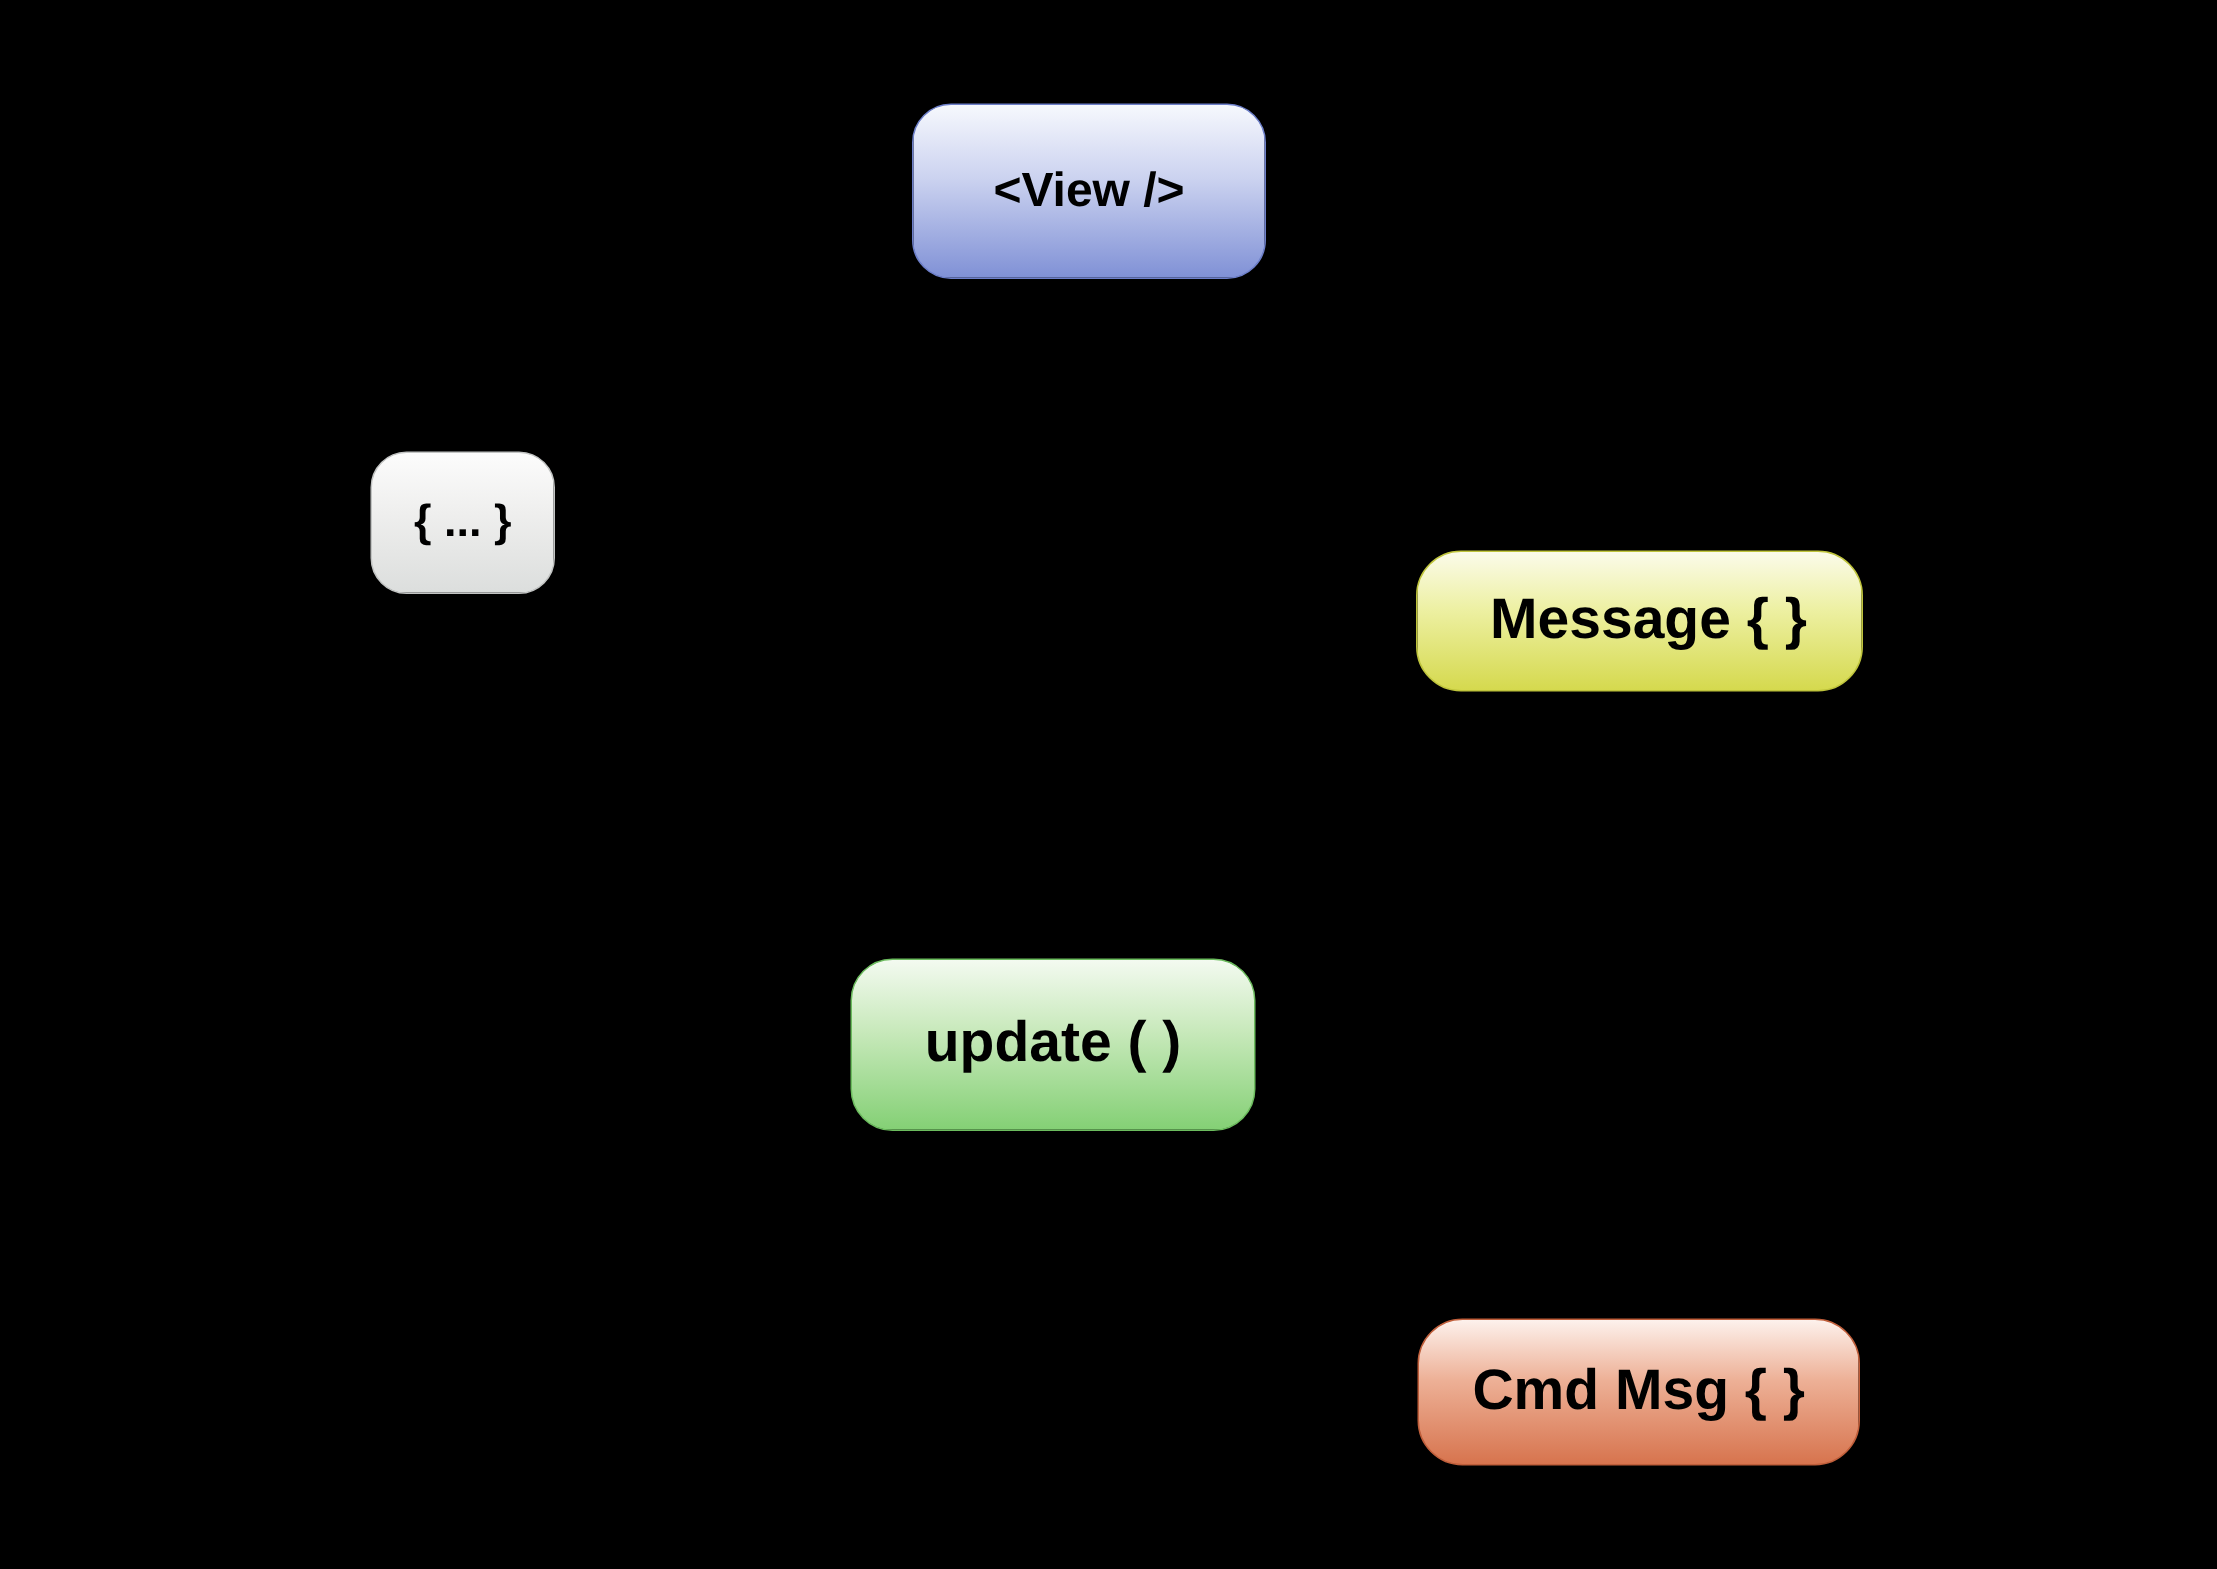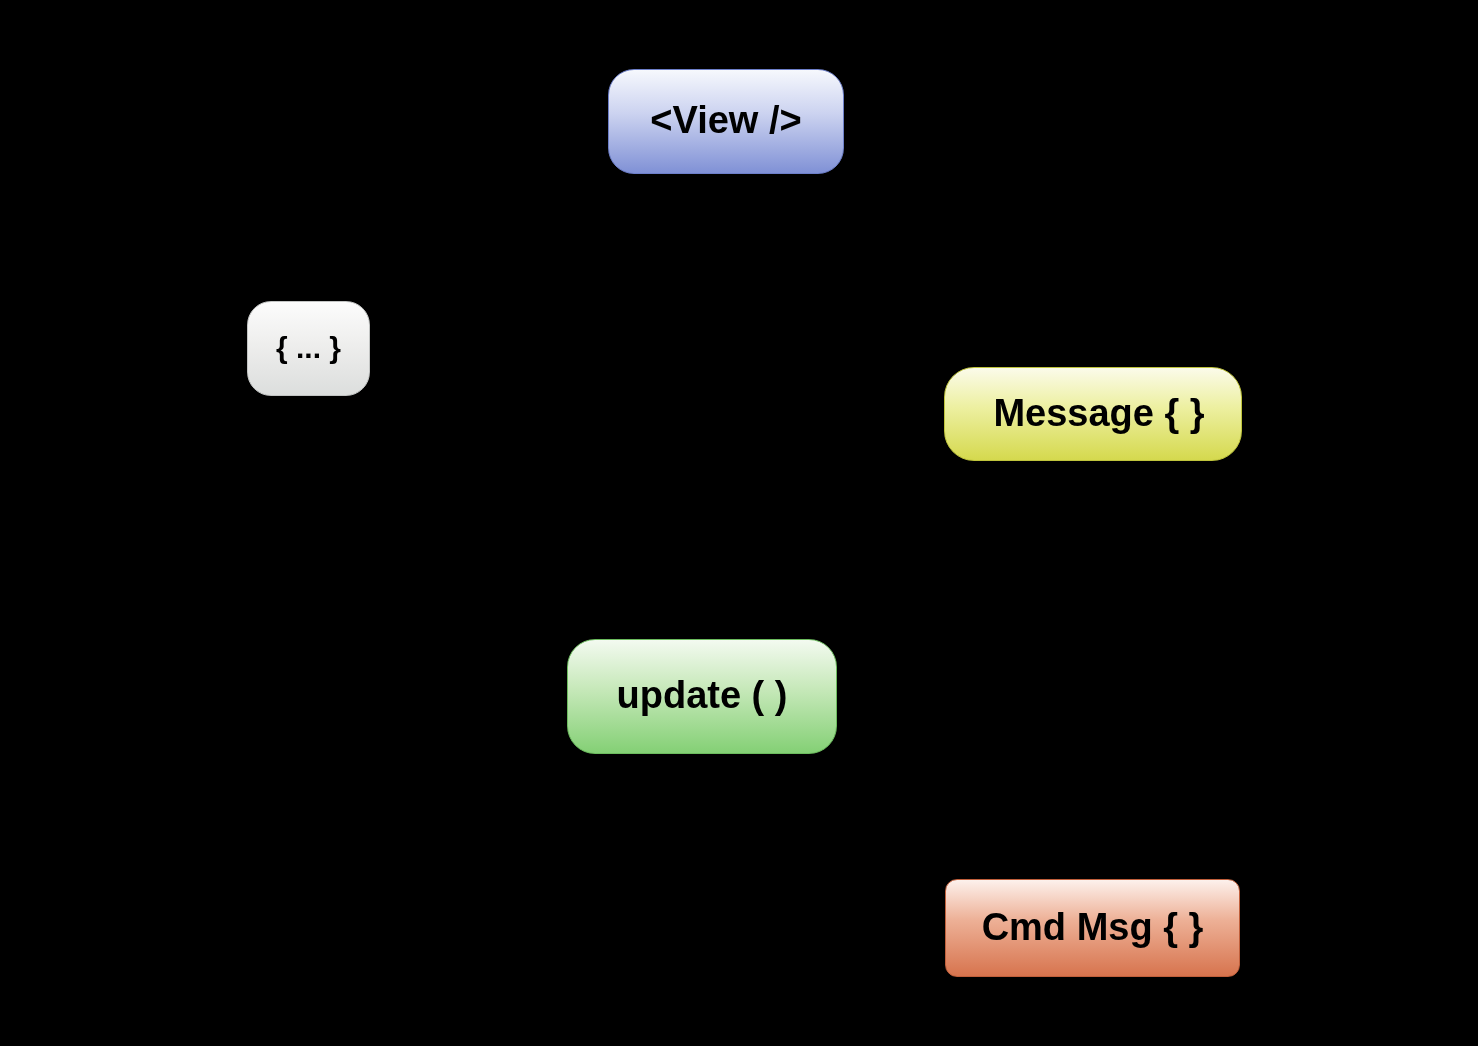--- a/index.html
+++ b/index.html
@@ -25,25 +25,25 @@
     font-weight: 700;
     color: #000;
     text-align: center;
     white-space: nowrap;
   }
   .node .node-label {
     display: inline-block;
     transform: translateY(-1px);
   }
   
-  .node-view    { left: 608px; top: 69px;  width: 236px; height: 105px; border-radius: 26px; font-size: 38px; }
+  .node-view    { left: 608px; top: 69px;  width: 236px; height: 117px; border-radius: 26px; font-size: 32px; }
   .node-model   { left: 247px; top: 301px; width: 123px; height: 95px;  border-radius: 24px; font-size: 30px; }
   .node-message { left: 944px; top: 367px; width: 298px; height: 94px;  border-radius: 30px; font-size: 38px; padding-left: 12px; }
   .node-update  { left: 567px; top: 603px; width: 270px; height: 115px; border-radius: 28px; font-size: 38px; margin-top: 36px; }
-  .node-cmd     { left: 945px; top: 879px; width: 295px; height: 98px;  border-radius: 12px; font-size: 38px; }
+  .node-cmd     { left: 945px; top: 879px; width: 295px; height: 98px;  border-radius: 30px; font-size: 38px; }
 </style>
 </head>
 <body>
 
 <div class="canvas" style="background: rgb(0, 0, 0);">
 
   <div class="node node-view" style="background: linear-gradient(rgb(246, 248, 253) 0%, rgb(204, 211, 240) 42%, rgb(128, 145, 214) 100%); border-color: rgb(109, 127, 201); color: rgb(0, 0, 0);">
     <span class="node-label">&lt;View /&gt;</span>
   </div>
 

